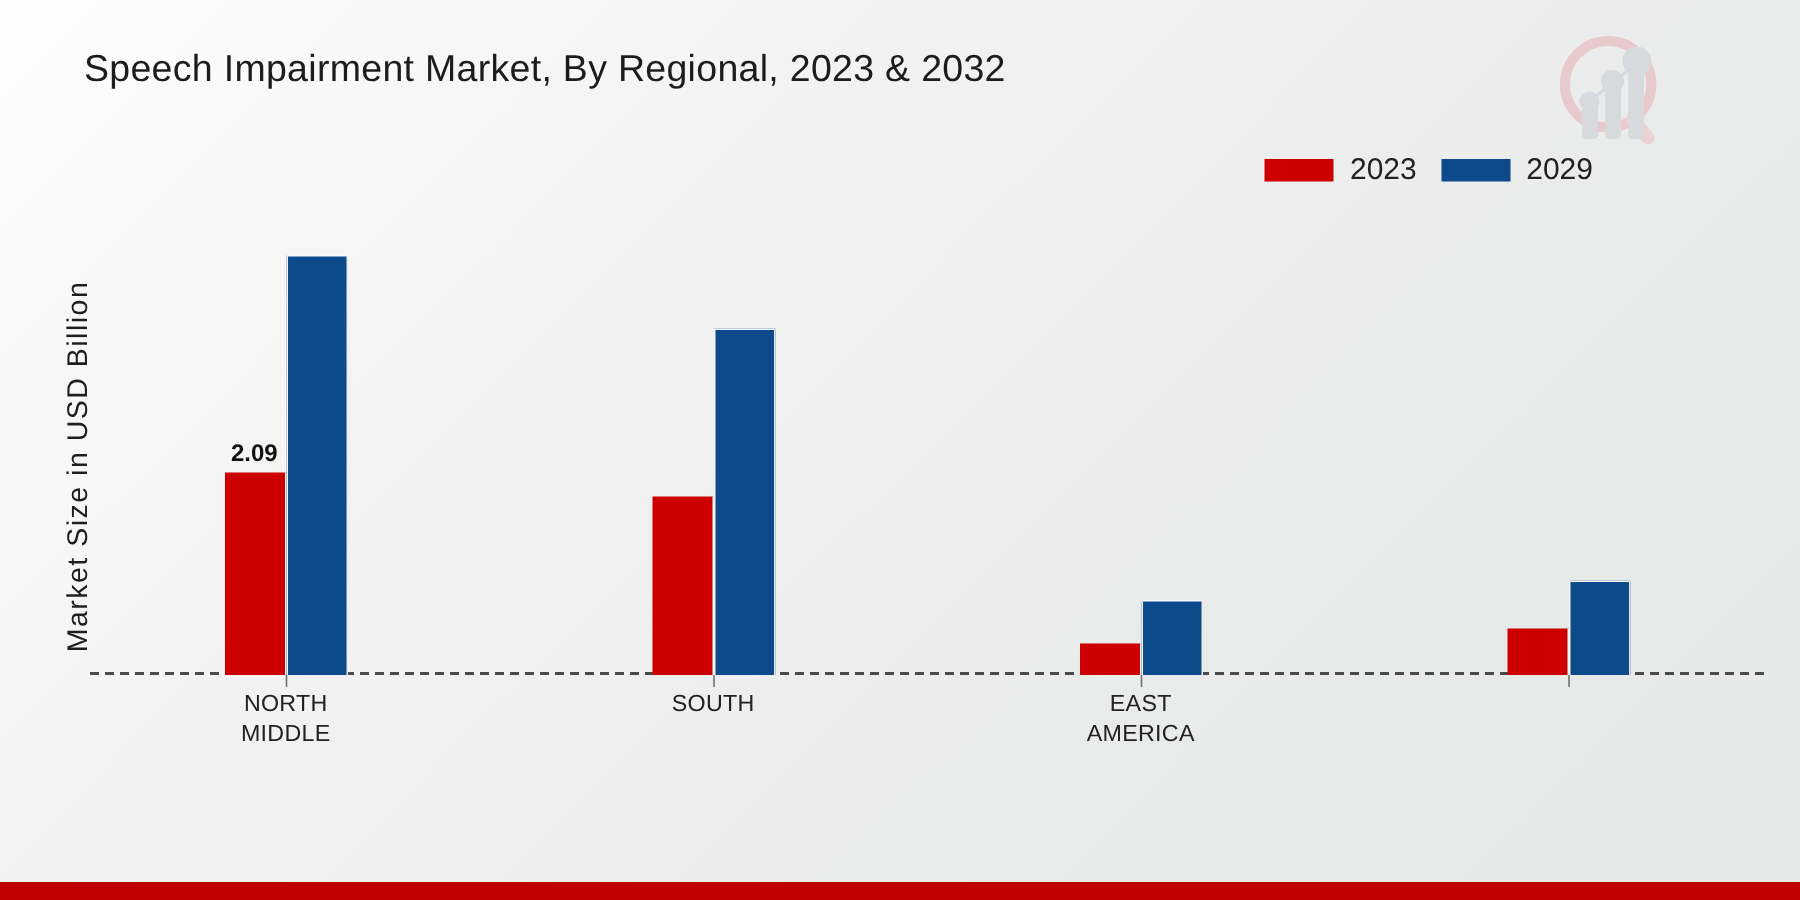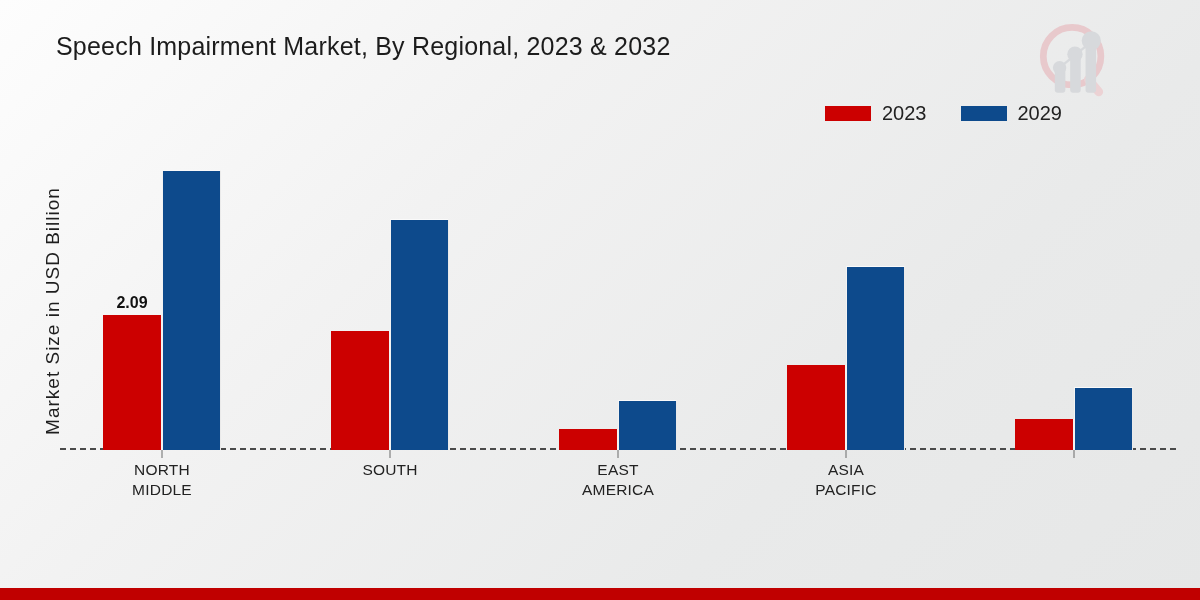--- a/index.html
+++ b/index.html
@@ -46,21 +46,21 @@
     white-space: nowrap;
   }
 
   
   .legend {
     position: absolute;
     right: 138px;
     top: 103px;
     display: flex;
     align-items: center;
-    gap: 34px;
+    gap: 16px;
   }
   .legend-item {
     display: flex;
     align-items: center;
     gap: 11px;
   }
   .legend-swatch {
     width: 46px;
     height: 15px;
     display: block;
@@ -119,21 +119,21 @@
   .bars {
     position: absolute;
     bottom: 0;
     left: 50%;
     transform: translateX(-50%);
     display: flex;
     align-items: flex-end;
     height: 100%;
   }
   .bar {
-    width: 59px;
+    width: 41px;
     position: relative;
     box-sizing: border-box;
     padding-left: 39px;
   }
   .bar.series-2023 { border-right: 1px solid #f3f3f3; }
   .bar.series-2032 { border-left: 1px solid #f3f3f3; border-top: 1px solid #fafafa; border-right: 1px solid #eaeaea; }
 
   .value-label {
     position: absolute;
     bottom: 100%;
@@ -247,29 +247,20 @@
       <div class="bar-group">
         <div class="bars">
           <div class="bar series-2023" style="height: 21.3125px; background: rgb(204, 0, 0);"></div>
           <div class="bar series-2032" style="height: 50.375px; background: rgb(13, 74, 140);"></div>
         </div>
         <div class="tick-mark"></div>
         <div class="cat-label">EAST
 AMERICA</div>
       </div>
 
-      <div class="bar-group">
-        <div class="bars">
-          <div class="bar series-2023" style="height: 84.6042px; background: rgb(204, 0, 0);"></div>
-          <div class="bar series-2032" style="height: 184.062px; background: rgb(13, 74, 140);"></div>
-        </div>
-        <div class="tick-mark"></div>
-        <div class="cat-label">ASIA
-PACIFIC</div>
-      </div>
 
       <div class="bar-group">
         <div class="bars">
           <div class="bar series-2023" style="height: 31px; background: rgb(204, 0, 0);"></div>
           <div class="bar series-2032" style="height: 63.2917px; background: rgb(13, 74, 140);"></div>
         </div>
         <div class="tick-mark"></div>
       </div>
 
     </div>

